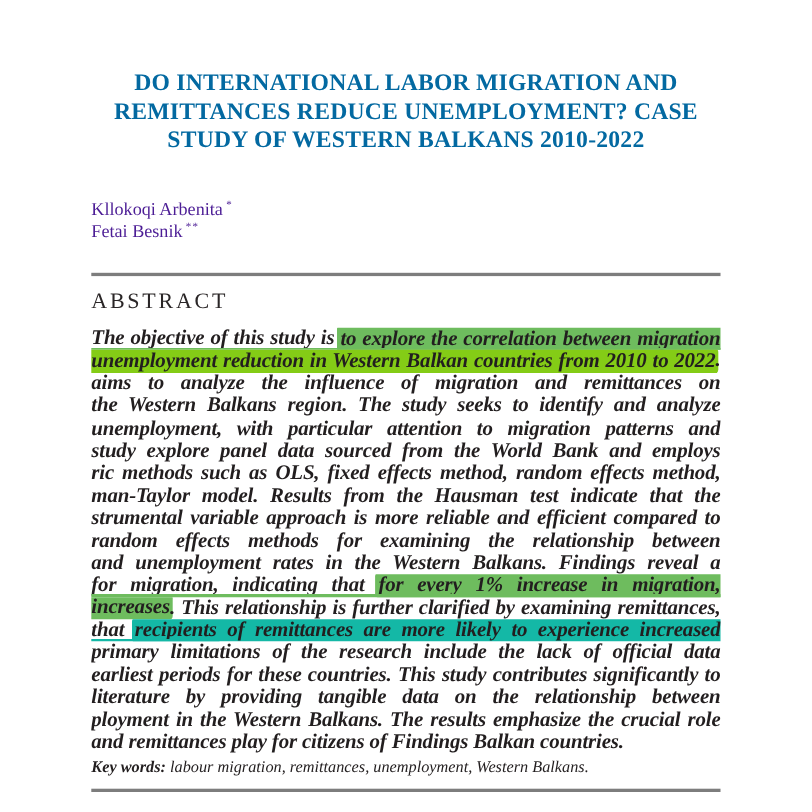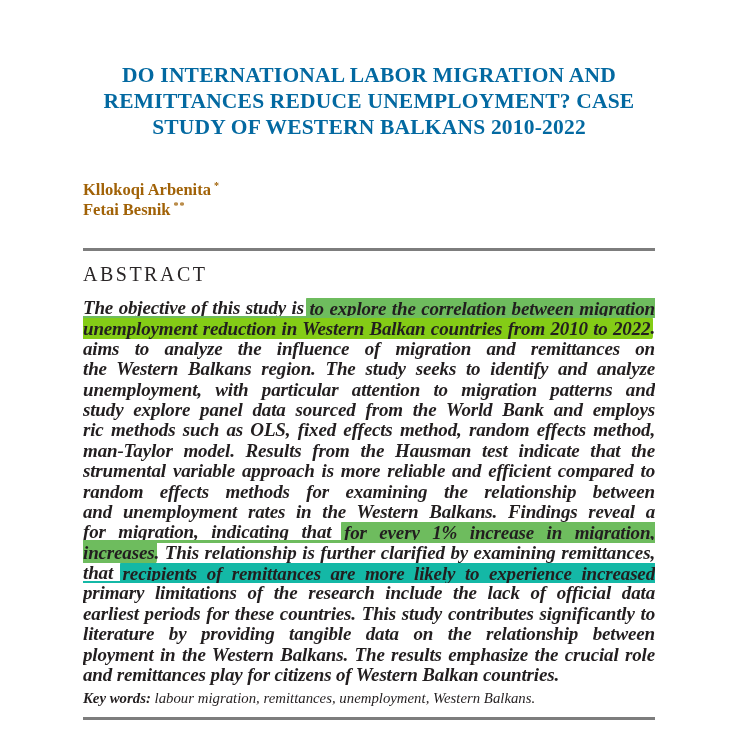--- a/index.html
+++ b/index.html
@@ -6,21 +6,21 @@
   #page{
     position:relative;width:738px;height:738px;background:#ffffff;
     font-family:"Liberation Serif","DejaVu Serif",serif;
     color:#221e1f;overflow:hidden;
   }
   .block{position:absolute;left:83px;width:572px;}
   .title{
     top:63px;text-align:center;font-weight:bold;
     font-size:21.5px;line-height:25.8px;letter-spacing:.2px;color:#0369a1;
   }
-  .authors{top:180px;font-weight:bold;font-size:16.5px;line-height:20.3px;color:#a16207;}
+  .authors{top:180px;font-weight:normal;font-size:16.5px;line-height:20.3px;color:#4c1d95;}
   .author-mark{font-size:10px;vertical-align:super;line-height:0;margin-left:3px;letter-spacing:1px;}
   .rule{height:2.5px;background:#7d7d7d;}
   .rule1{top:248px;}
   .rule2{top:717px;}
   .abs-head{top:263px;font-size:20px;letter-spacing:2.5px;color:#2a2627;}
   .abstract{top:298px;font-style:italic;font-size:19px;line-height:20.4px;letter-spacing:-0.15px;font-weight:bold;}
   .abs-line{
     height:20.4px;overflow:hidden;
     text-align:justify;text-align-last:justify;
   }
@@ -59,19 +59,19 @@
       <div class="abs-line"><span>strumental variable approach is more reliable and efficient compared to fixed effects and</span></div>
       <div class="abs-line"><span>random effects methods for examining the relationship between migration, remittances,</span></div>
       <div class="abs-line"><span>and unemployment rates in the Western Balkans. Findings reveal a positive coefficient</span></div>
       <div class="abs-line"><span>for migration, indicating that </span><span class="hl" style="background: rgb(110, 188, 94);">for every 1% increase in migration, unemployment also</span></div>
       <div class="abs-line"><span class="hl" style="background: rgb(110, 188, 94);">increases</span><span>. This relationship is further clarified by examining remittances, which suggests</span></div>
       <div class="abs-line"><span>that </span><span class="hl" style="background: #14b8a6;">recipients of remittances are more likely to experience increased unemployment</span><span>. The</span></div>
       <div class="abs-line"><span>primary limitations of the research include the lack of official data available from the</span></div>
       <div class="abs-line"><span>earliest periods for these countries. This study contributes significantly to the existing</span></div>
       <div class="abs-line"><span>literature by providing tangible data on the relationship between migration and unem-</span></div>
       <div class="abs-line"><span>ployment in the Western Balkans. The results emphasize the crucial role that migration</span></div>
-      <div class="abs-line last"><span>and remittances play for citizens of Western Balkan countries.</span></div>
+      <div class="abs-line last"><span>and remittances play for citizens of Findings Balkan countries.</span></div>
     </div>
   <p class="block keywords">
     <span class="kw-label">Key words:</span><span> labour migration, remittances, unemployment, Western Balkans.</span>
   </p>
   <div class="block rule rule2" style="background: rgb(125, 125, 125);"></div>
 </div>
 
 </body></html>

